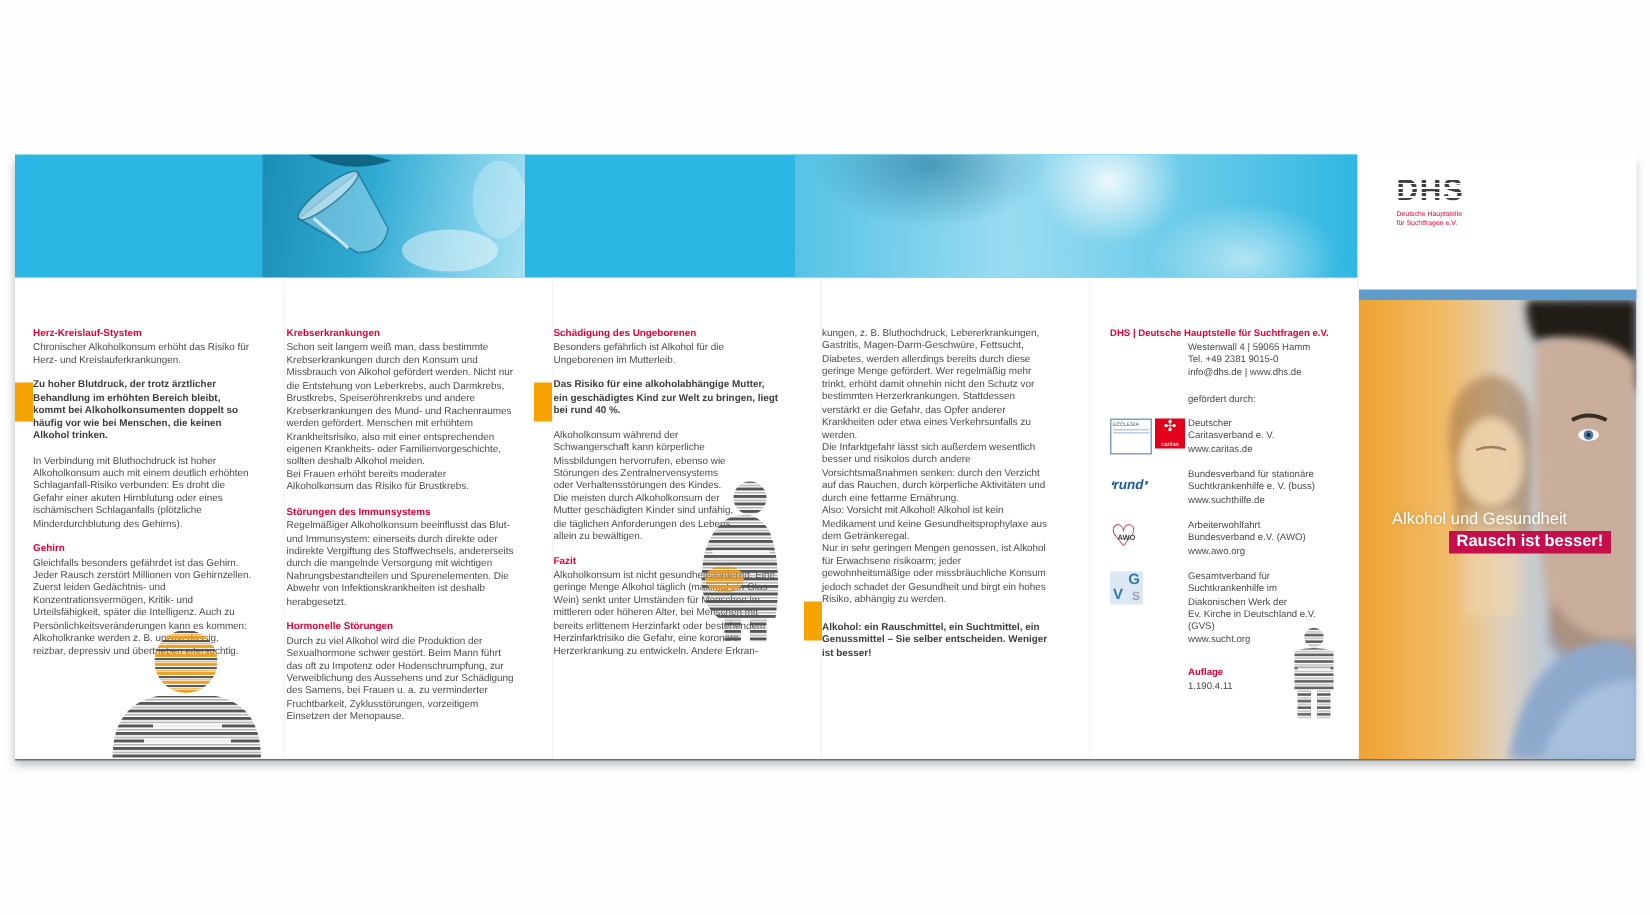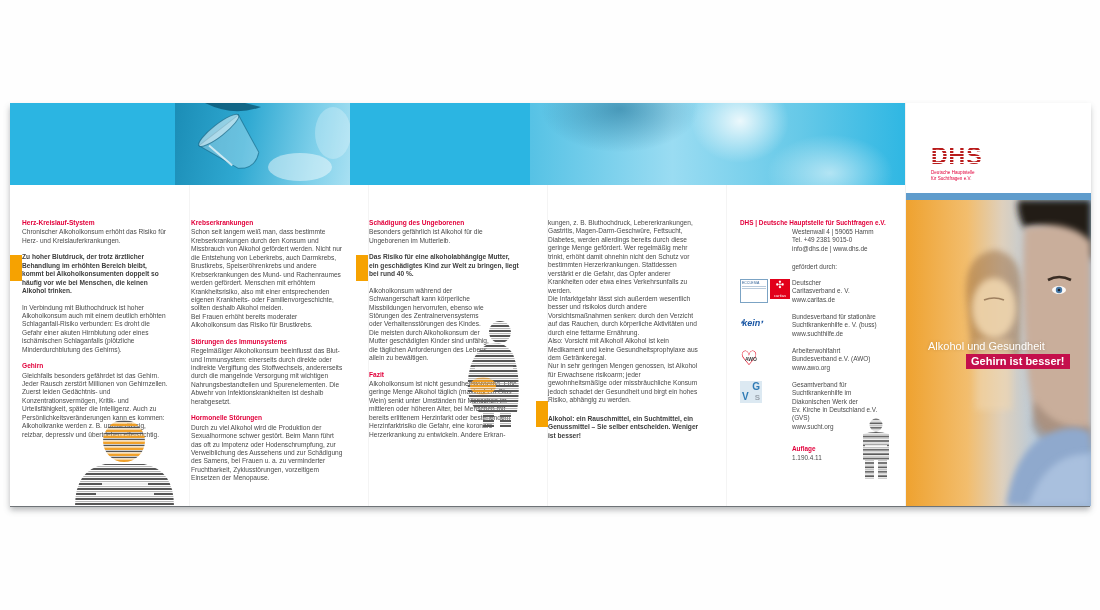--- a/index.html
+++ b/index.html
@@ -51,22 +51,22 @@
   .lg-gvs .v{left:2px;bottom:1px;font-size:10px;color:#2f7bb5;}
   .lg-gvs .s{right:2px;bottom:1px;font-size:8px;color:#9aa4ad;}
   
   .fig{position:absolute;}
   
   .cover{position:absolute;left:895px;top:0;width:185px;height:403px;background:#fff;
       border-left:1px solid rgba(0,0,0,.05);}
   .bluestrip{position:absolute;left:0;right:0;top:90px;height:7px;background:#5f9ccc;}
   .coverphoto{position:absolute;left:0;right:0;top:97px;bottom:0;overflow:hidden;}
   .dhs-logo{position:absolute;left:25px;top:14px;}
-  .dhs-word{font-size:23px;font-weight:bold;color:#b91c1c;letter-spacing:1px;line-height:1;
-      position:relative;display:inline-block;margin-top:28px;}
+  .dhs-word{font-size:20px;font-weight:bold;color:#404040;letter-spacing:1px;line-height:1;
+      position:relative;display:inline-block;}
   .dhs-word::after{content:"";position:absolute;left:0;right:0;top:0;bottom:0;
       background:repeating-linear-gradient(to bottom,rgba(255,255,255,0) 0 2px,#fff 2px 3px);}
   .dhs-sub{font-size:4.6px;color:#e2003b;line-height:1.25;margin-top:2px;}
   .cover-title{position:absolute;left:22px;top:237px;font-size:11px;font-weight:normal;color:#fff;
       z-index:3;white-space:nowrap;text-shadow:0 0 3px rgba(120,90,40,.35);}
   .cover-subtitle{position:absolute;left:60px;top:251px;background:#c40f4c;color:#fff;
       font-weight:bold;font-size:11px;padding:1px 5px 2px 5px;z-index:3;white-space:nowrap;}
 </style>
 </head>
 <body>
@@ -157,21 +157,21 @@
       </div>
       <div class="ptext">
         <div>Deutscher</div>
         <div>Caritasverband e. V.</div>
         <div>www.caritas.de</div>
       </div>
     </div>
 
     <div class="partner">
       <div class="plogos">
-        <div class="lg-buss"><span class="q">❛</span><span>kein</span><span class="q">❜</span></div>
+        <div class="lg-buss"><span class="q">❛</span><span>rund</span><span class="q">❜</span></div>
       </div>
       <div class="ptext">
         <div>Bundesverband für stationäre</div>
         <div>Suchtkrankenhilfe e. V. (buss)</div>
         <div>www.suchthilfe.de</div>
       </div>
     </div>
 
     <div class="partner">
       <div class="plogos">
@@ -301,17 +301,17 @@
         <path d="M142,80 Q153,74 165,80" stroke="#3a2d24" stroke-width="2.6" fill="none"></path>
         <ellipse cx="153" cy="90" rx="7" ry="4" fill="#ffffff" opacity=".9"></ellipse>
         <circle cx="153" cy="90" r="3.2" fill="#4679a8"></circle>
         <circle cx="153" cy="90" r="1.3" fill="#20242a"></circle>
         <path d="M128,200 Q150,232 185,226 L185,252 Q140,258 126,226 Z" fill="#8c7666" opacity=".5" filter="url(#soft)"></path>
         <path d="M100,306 Q110,242 152,230 Q176,224 185,234 L185,306 Z" fill="#8fa9cd" filter="url(#soft)"></path>
         <path d="M122,306 Q140,252 185,254 L185,306 Z" fill="#a9c0de" filter="url(#soft)"></path>
       </svg>
     </div>
     <div class="cover-title">Alkohol und Gesundheit</div>
-    <div class="cover-subtitle">Gehirn ist besser!</div>
+    <div class="cover-subtitle">Rausch ist besser!</div>
   </div>
 
  </div>
 </div>
 
 </body></html>

